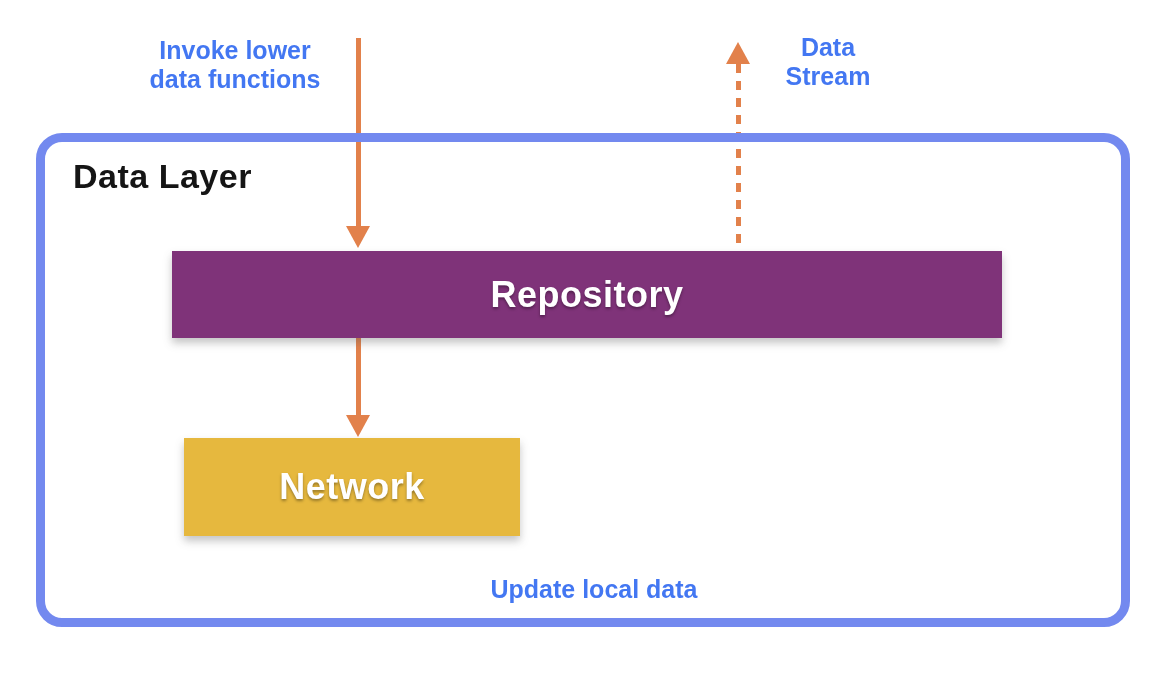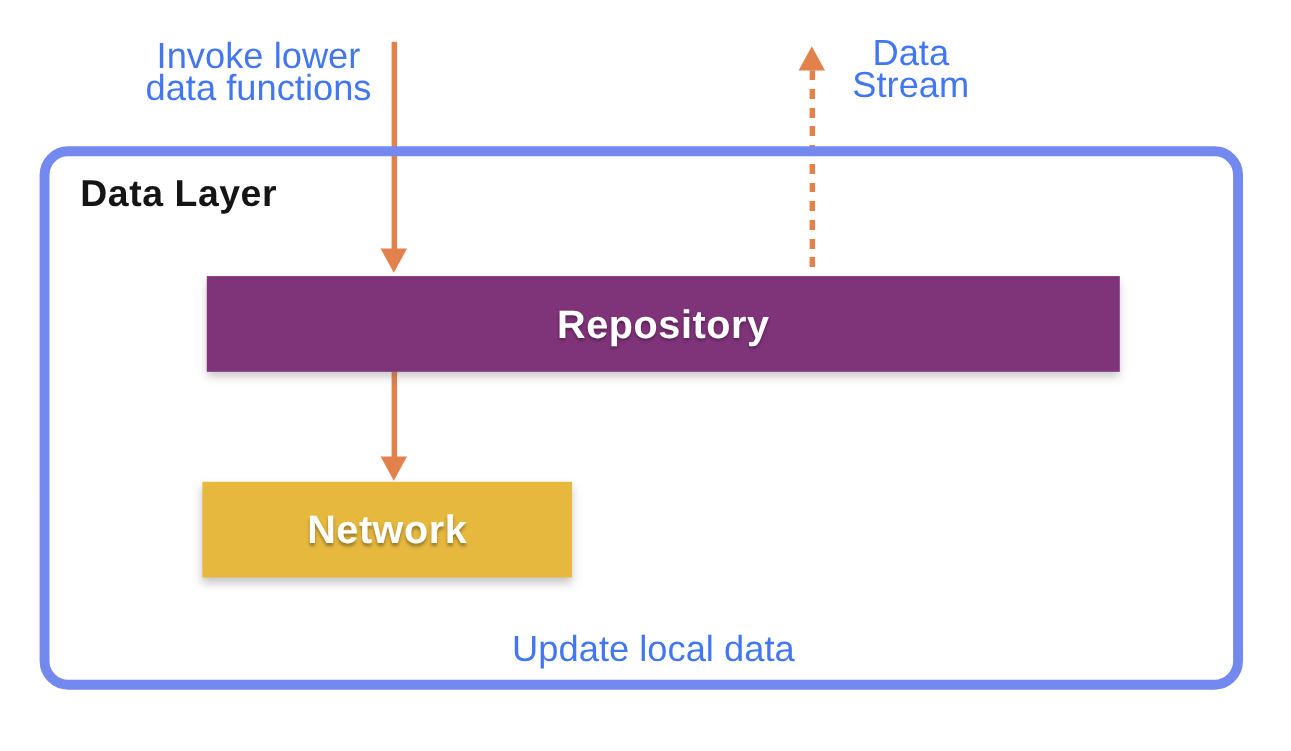--- a/index.html
+++ b/index.html
@@ -85,36 +85,35 @@
     text-shadow: 0 2px 3px rgba(0,0,0,0.35);
     box-shadow: 0 5px 8px rgba(90,90,90,0.35);
     z-index: 3;
   }
   .node.repository {
     left: 172px;
     top: 251px;
     width: 830px;
     height: 87px;
     background: #7F3379;
-    margin-left: 16px;
   }
   .node.network {
     left: 184px;
     top: 438px;
     width: 336px;
-    height: 87px;
+    height: 98px;
     background: #E6B83E;
   }
 
   
   .annotation {
     position: absolute;
     color: #4377F2;
-    font-weight: 400;
-    font-size: 33px;
+    font-weight: 700;
+    font-size: 25px;
     line-height: 29px;
     text-align: center;
     z-index: 4;
     white-space: nowrap;
   }
   .annotation span { display: block; }
   .ann-invoke  { left: 85px;  top: 36px;  width: 300px; }
   .ann-stream  { left: 758px; top: 33px;  width: 140px; }
   .ann-request { left: 385px; top: 357px; width: 330px; }
   .ann-update  { left: 454px; top: 543px; width: 280px; margin-top: 32px; }

